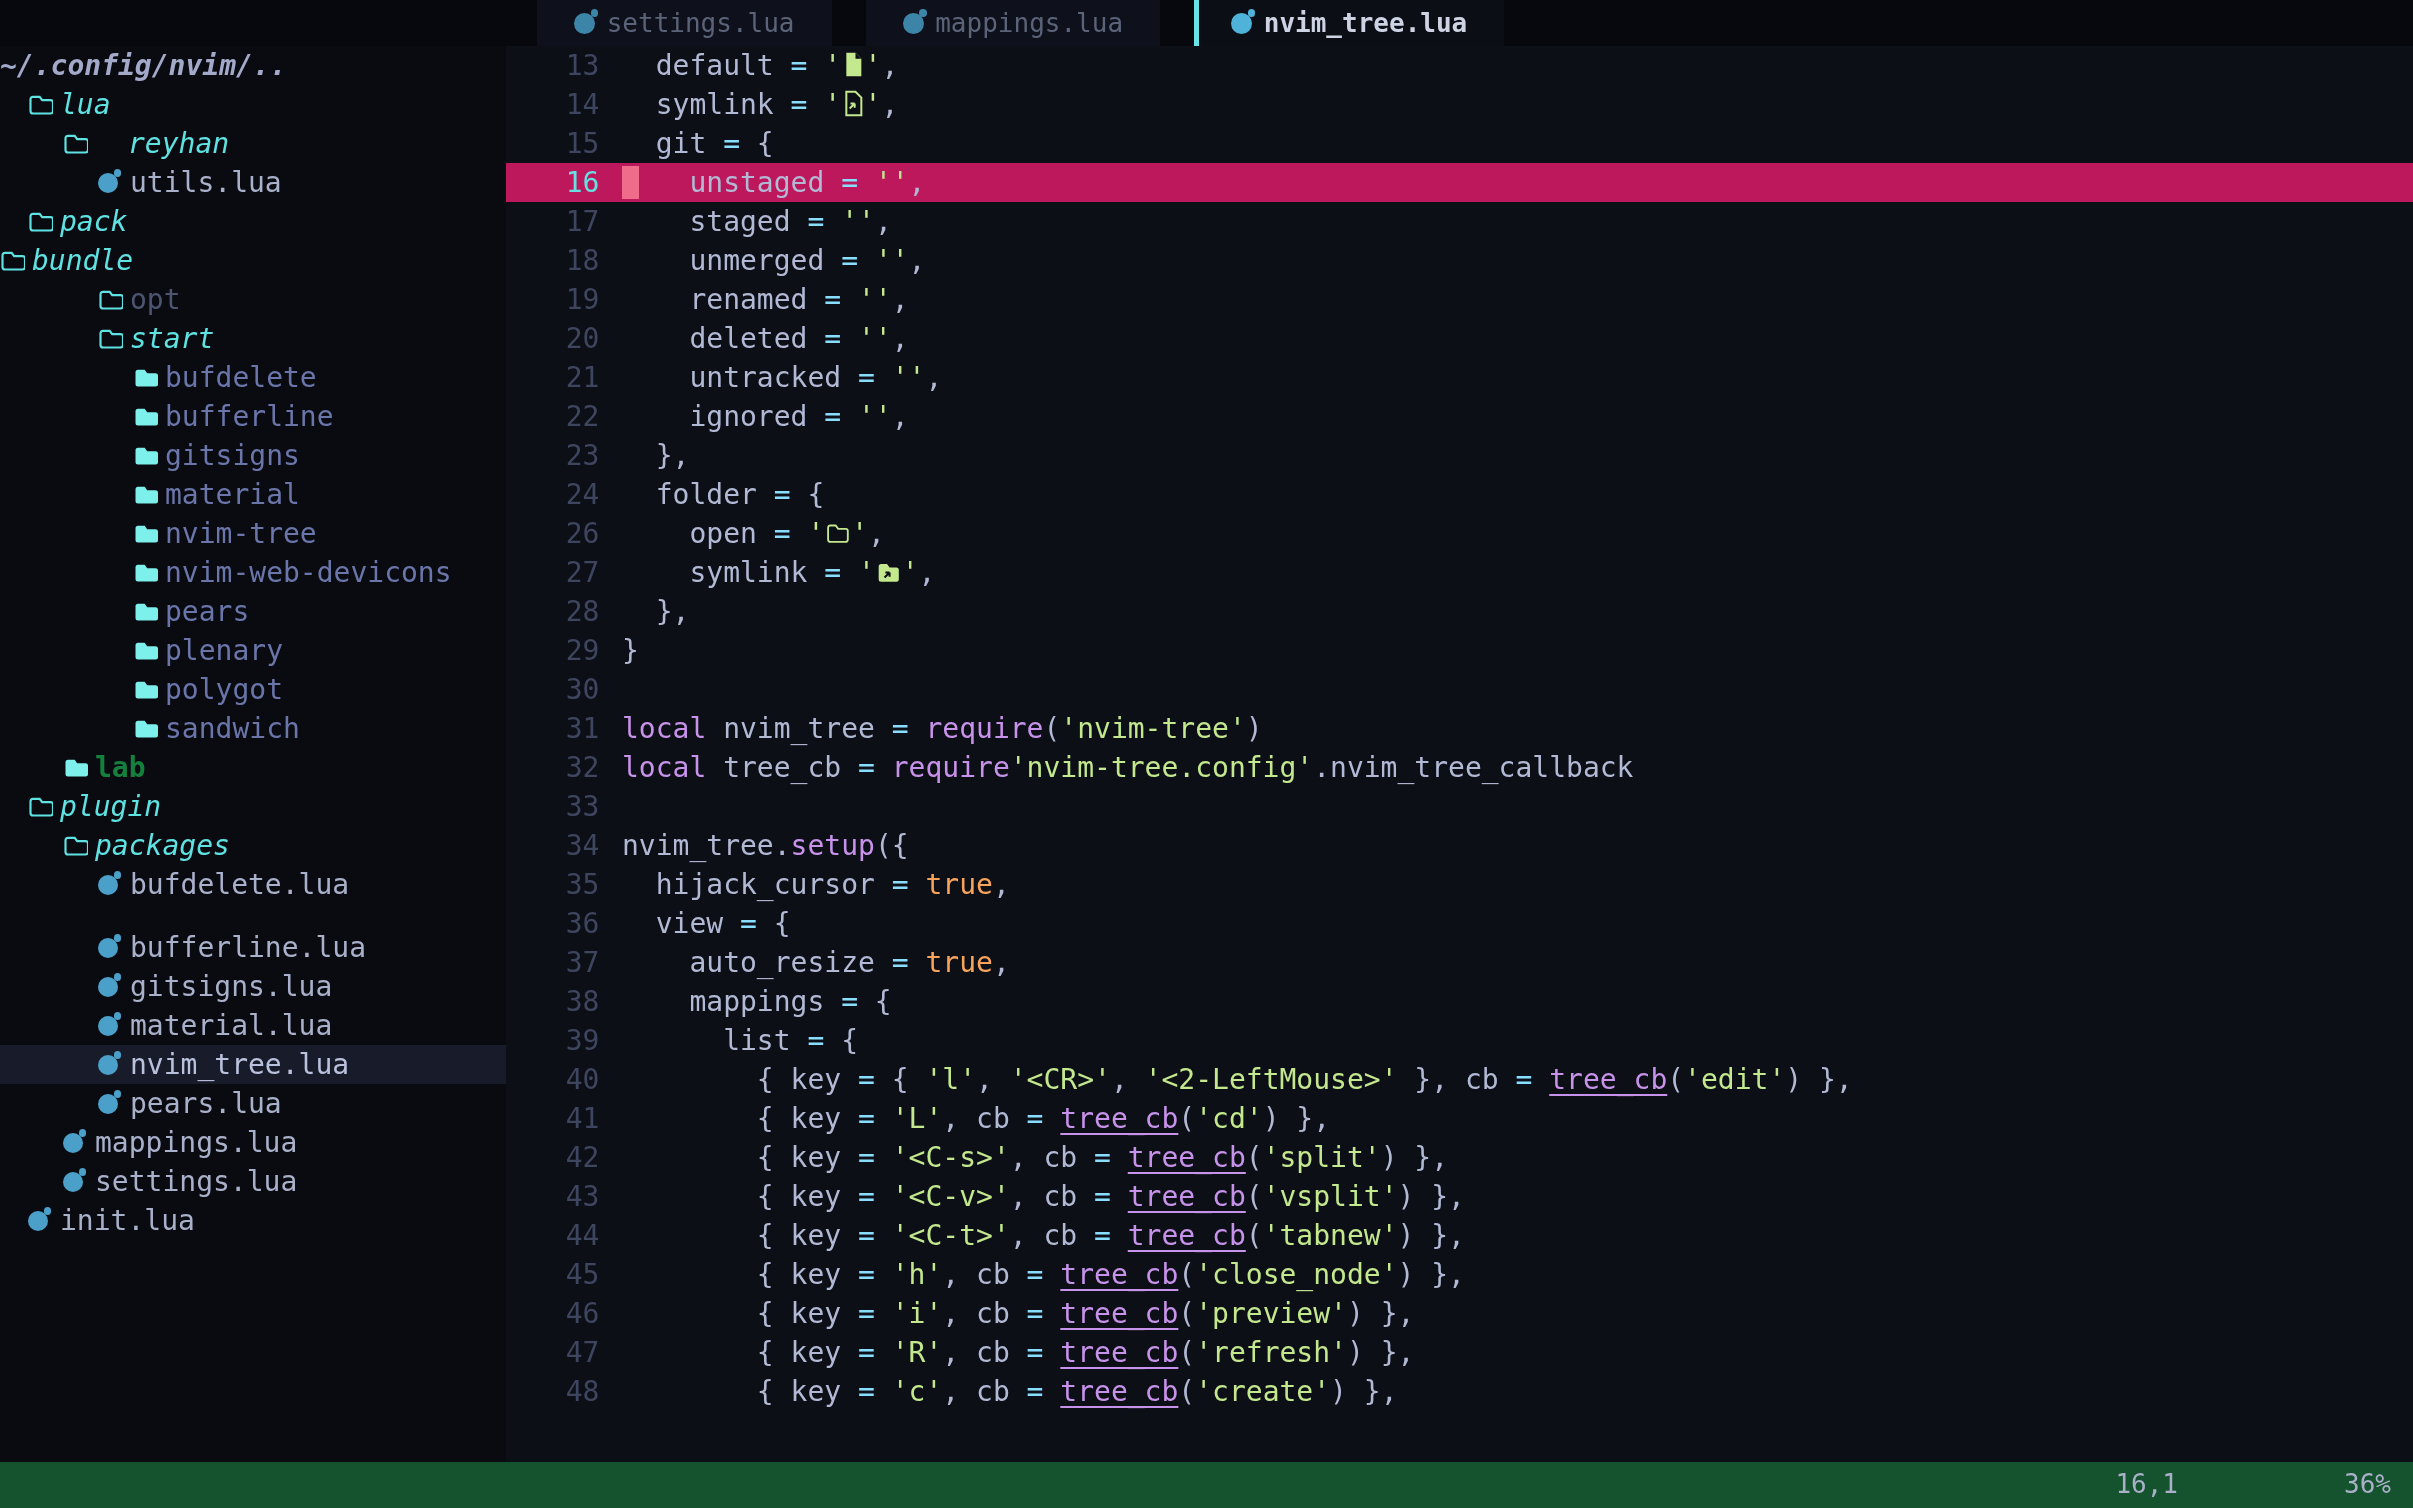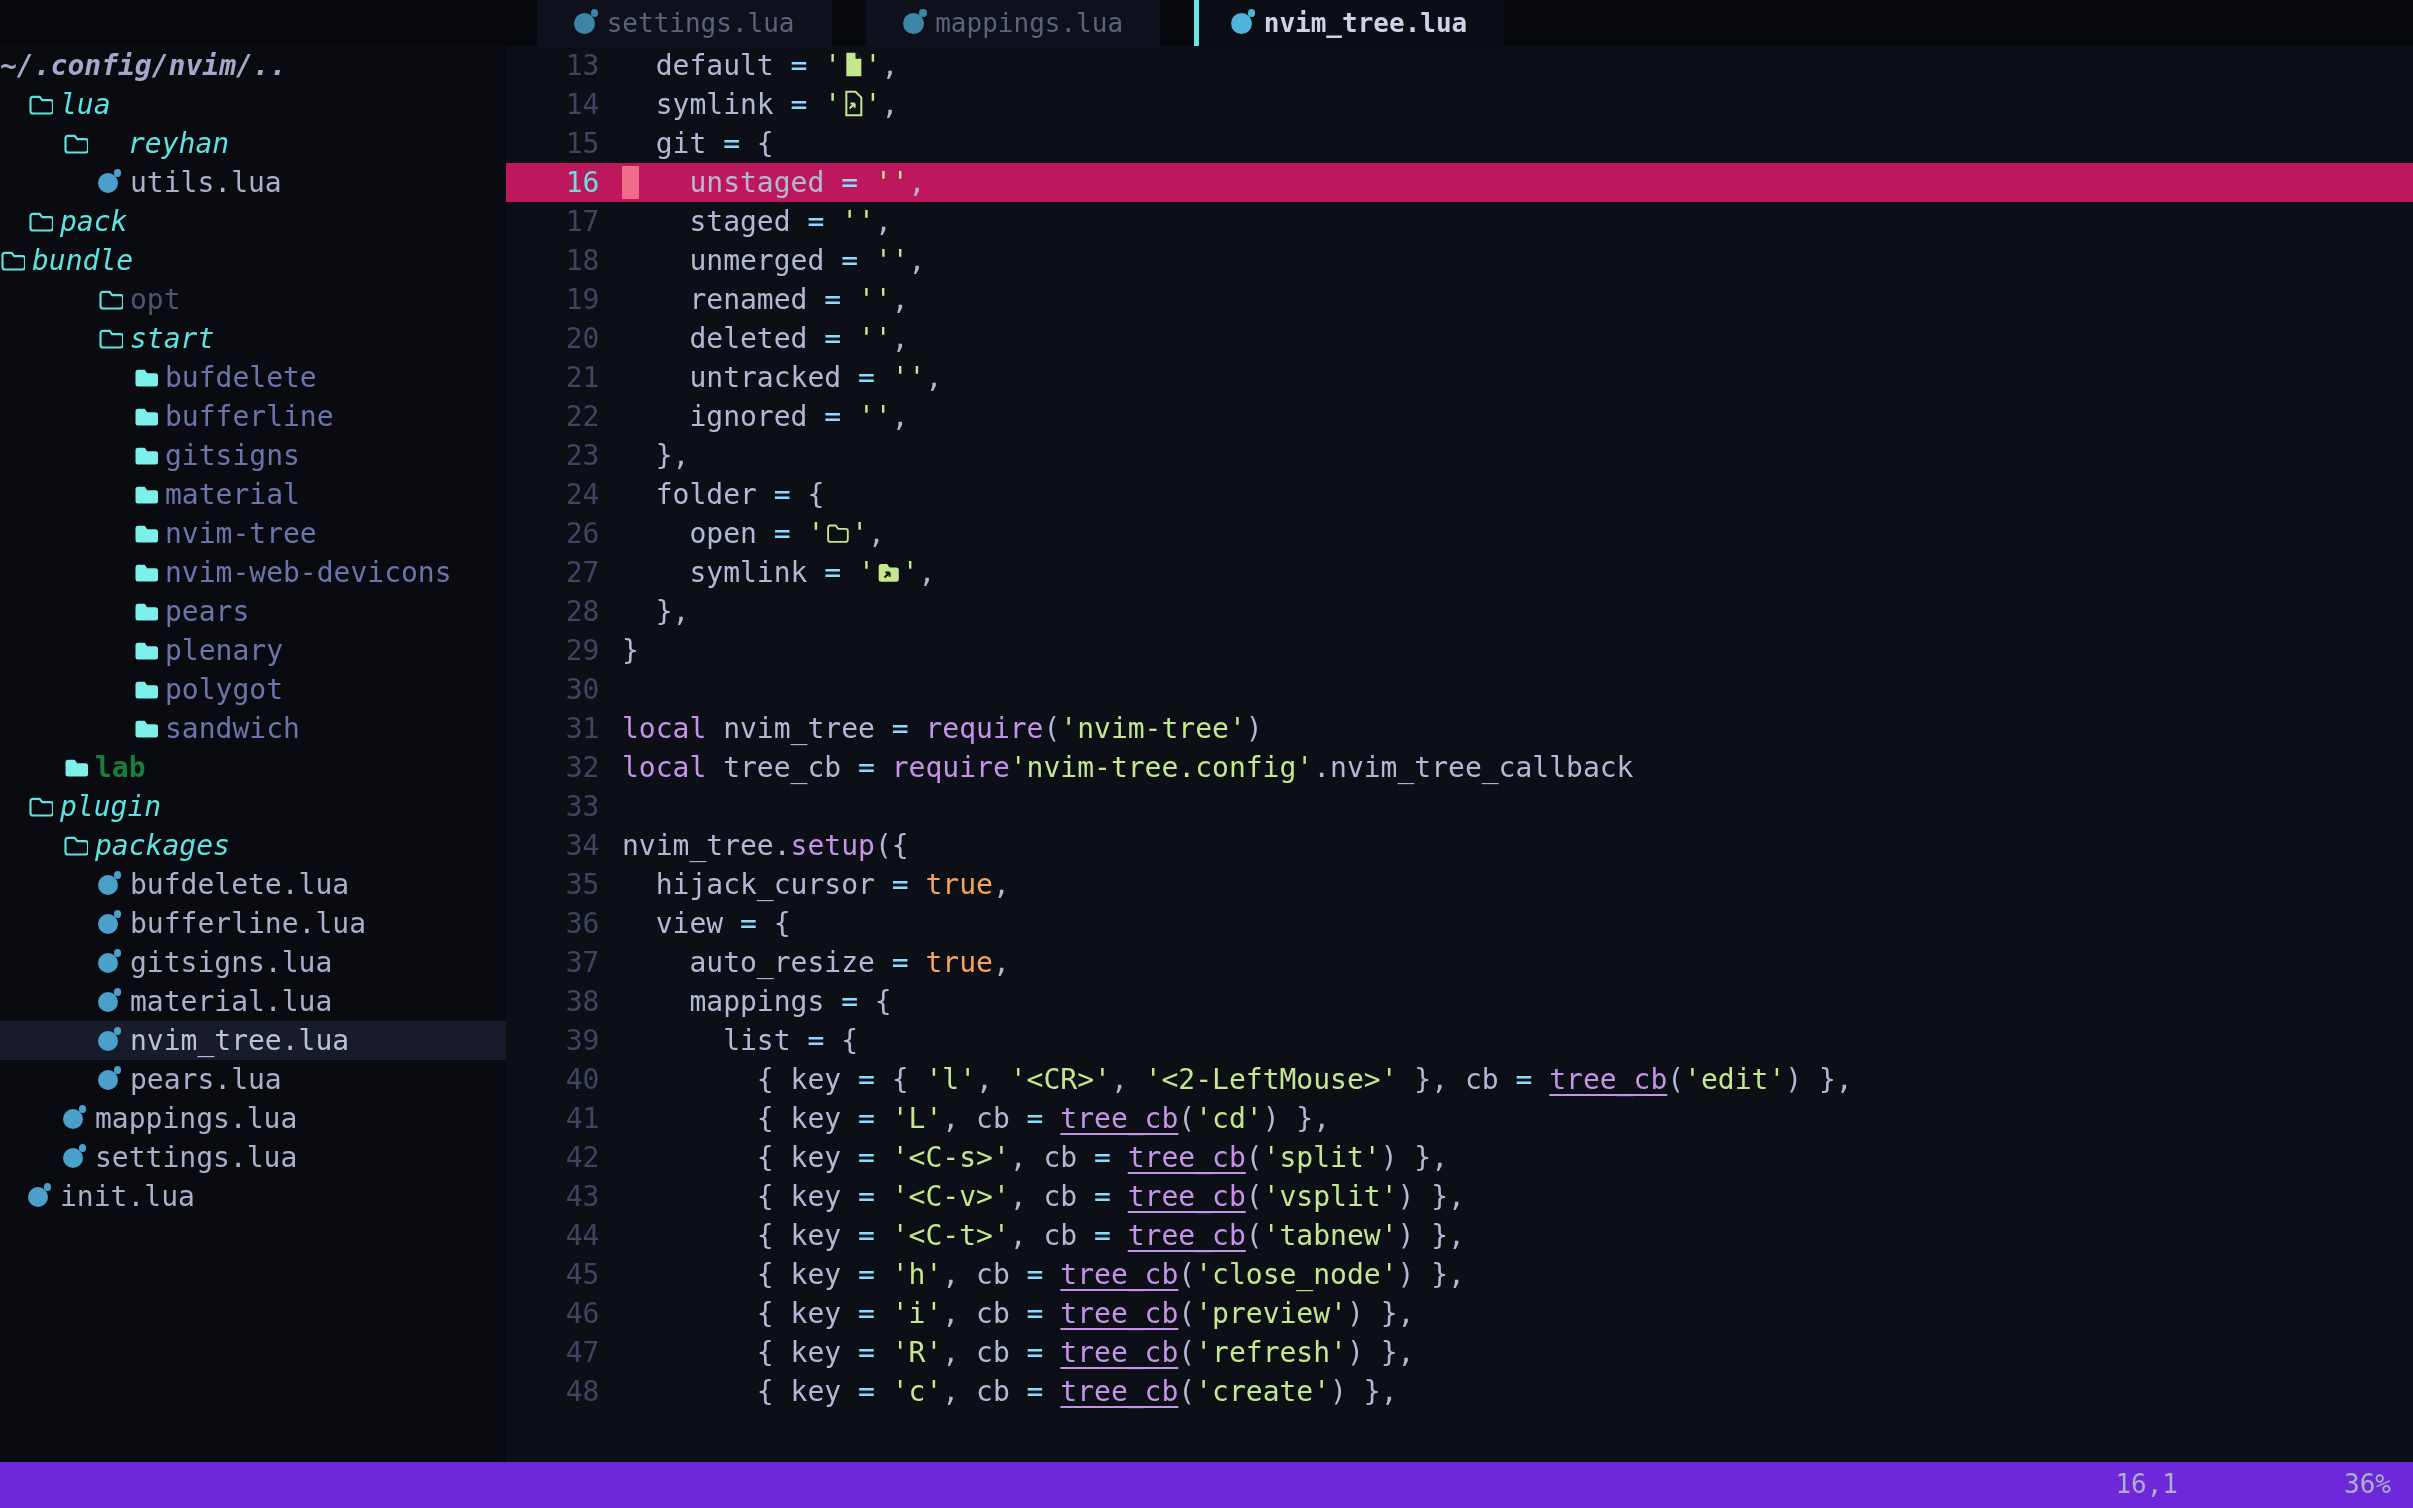--- a/index.html
+++ b/index.html
@@ -52,21 +52,21 @@
   .tok-s { color:#c3e88d; }
   .tok-k { color:#c792ea; }
   .tok-t { color:#f7a35c; }
   .tok-u { color:#c792ea; text-decoration:underline; text-decoration-thickness:1.7px;
            text-underline-offset:5px; }
   .tok-cur { background:#ef6d8a; }
   .codeicon { display:inline-block; vertical-align:-3.4px; margin:0 1.7px; }
 
   
   .statusline { position:absolute; left:0; bottom:0; width:2413px; height:46px;
-                background:#6d28d9; font-size:26px; color:#a9b0c8; }
+                background:#14532d; font-size:26px; color:#a9b0c8; }
   .sl-pos { position:absolute; right:235px; top:6.7px; }
   .sl-pct { position:absolute; right:22px; top:6.7px; }
 </style>
 </head>
 <body>
 
 <div class="tabbar">
   <div class="tab-spacer"></div>
 <div class="tab">
       <span class="lua-disc"></span>
@@ -136,21 +136,21 @@
     <div class="srow" style="padding-left: 63px;"><span class="s-icon"><svg width="25" height="23.5" viewBox="0 0 30 27">
           <path d="M3 7q0-3 3-3h8l3 4h10q3 0 3 3v10q0 3-3 3H6q-3 0-3-3z" fill="#7df0ec"></path>
         </svg></span><span class="lbl-dir-closed-muted">lab</span></div>
     <div class="srow" style="padding-left: 28px;"><span class="s-icon"><svg width="25" height="23.5" viewBox="0 0 30 27">
           <path d="M3 7q0-3 3-3h8l3 4h10q3 0 3 3v10q0 3-3 3H6q-3 0-3-3z" fill="none" stroke="#5fe2e2" stroke-width="2.6"></path>
         </svg></span><span class="lbl-dir-open">plugin</span></div>
     <div class="srow" style="padding-left: 63px;"><span class="s-icon"><svg width="25" height="23.5" viewBox="0 0 30 27">
           <path d="M3 7q0-3 3-3h8l3 4h10q3 0 3 3v10q0 3-3 3H6q-3 0-3-3z" fill="none" stroke="#5fe2e2" stroke-width="2.6"></path>
         </svg></span><span class="lbl-dir-open">packages</span></div>
     <div class="srow" style="padding-left: 98px;"><span class="s-icon"><span class="s-lua"></span></span><span class="lbl-file">bufdelete.lua</span></div>
-    <div class="srow" style="padding-left: 98px;"><span class="s-icon"><span class="s-lua"></span></span><span class="lbl-file">bufferline.lua</span></div>
+    <div class="srow" style="padding-left: 98px; margin-top: 24px;"><span class="s-icon"><span class="s-lua"></span></span><span class="lbl-file">bufferline.lua</span></div>
     <div class="srow" style="padding-left: 98px;"><span class="s-icon"><span class="s-lua"></span></span><span class="lbl-file">gitsigns.lua</span></div>
     <div class="srow" style="padding-left: 98px;"><span class="s-icon"><span class="s-lua"></span></span><span class="lbl-file">material.lua</span></div>
     <div class="srow selected" style="padding-left: 98px;"><span class="s-icon"><span class="s-lua"></span></span><span class="lbl-file">nvim_tree.lua</span></div>
     <div class="srow" style="padding-left: 98px;"><span class="s-icon"><span class="s-lua"></span></span><span class="lbl-file">pears.lua</span></div>
     <div class="srow" style="padding-left: 63px;"><span class="s-icon"><span class="s-lua"></span></span><span class="lbl-file">mappings.lua</span></div>
     <div class="srow" style="padding-left: 63px;"><span class="s-icon"><span class="s-lua"></span></span><span class="lbl-file">settings.lua</span></div>
     <div class="srow" style="padding-left: 28px;"><span class="s-icon"><span class="s-lua"></span></span><span class="lbl-file">init.lua</span></div>
   </div>
 
 <div class="editor">

